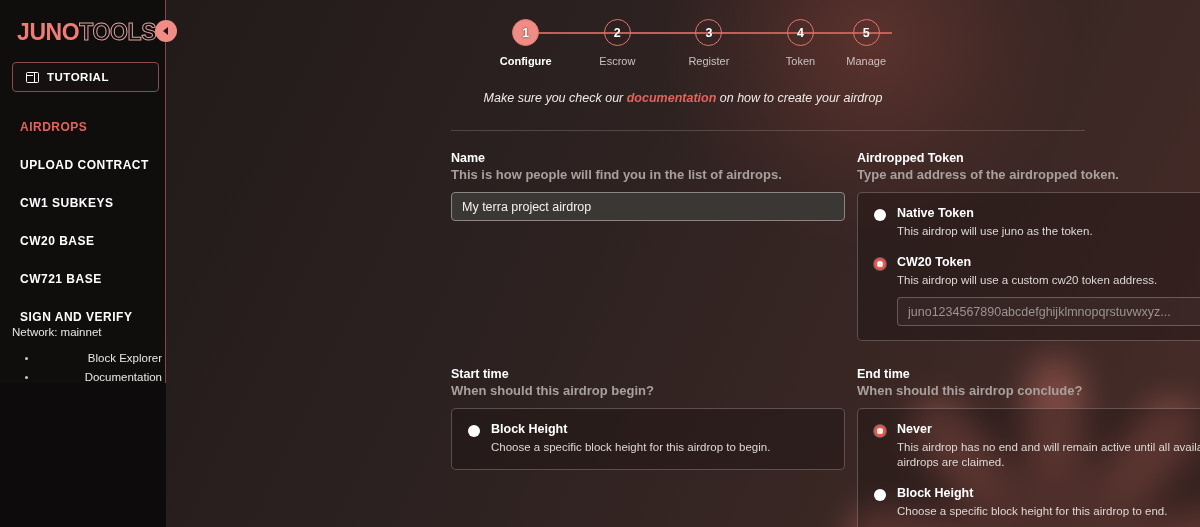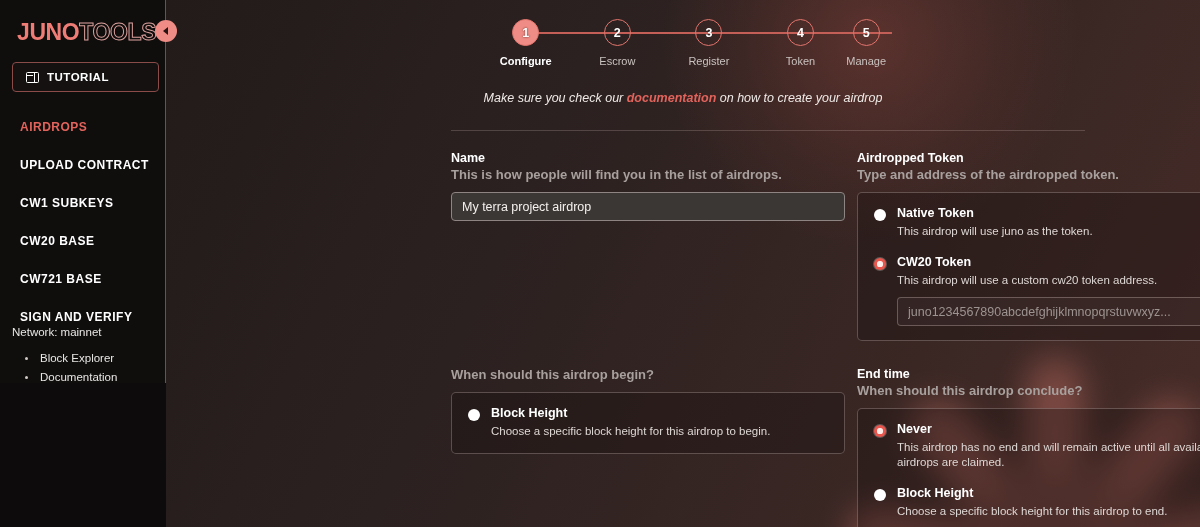--- a/index.html
+++ b/index.html
@@ -86,20 +86,21 @@
   }
   .network-line {
     color: #e8e6e4; font-size: 11.5px; line-height: 14px; margin-bottom: 10px;
   }
   .footer-links { list-style: none; padding-left: 10px; }
   .footer-links li {
     position: relative;
     color: #e8e6e4; font-size: 11.5px; line-height: 19px;
     padding-left: 18px;
     cursor: pointer;
+    text-align: right;
   }
   .footer-links li:before {
     content: "";
     position: absolute; left: 3px; top: 8px;
     width: 3px; height: 3px; border-radius: 50%;
     background: #cfcac6;
   }
 
   .collapse-btn {
     position: absolute;
@@ -396,20 +397,21 @@
               <div class="opt-body">
                 <div class="opt-title">CW20 Token</div>
                 <div class="opt-desc">This airdrop will use a custom cw20 token address.</div>
                 <input class="addr-input" type="text" placeholder="juno1234567890abcdefghijklmnopqrstuvwxyz..." style="">
               </div>
             </div>
           </div>
         </div>
 
         <div class="field row2">
+          <div class="field-title">Start time</div>
           <div class="field-sub">When should this airdrop begin?</div>
           <div class="panel">
             <div class="opt">
               <span class="radio"></span>
               <div class="opt-body">
                 <div class="opt-title">Block Height</div>
                 <div class="opt-desc">Choose a specific block height for this airdrop to begin.</div>
               </div>
             </div>
 

